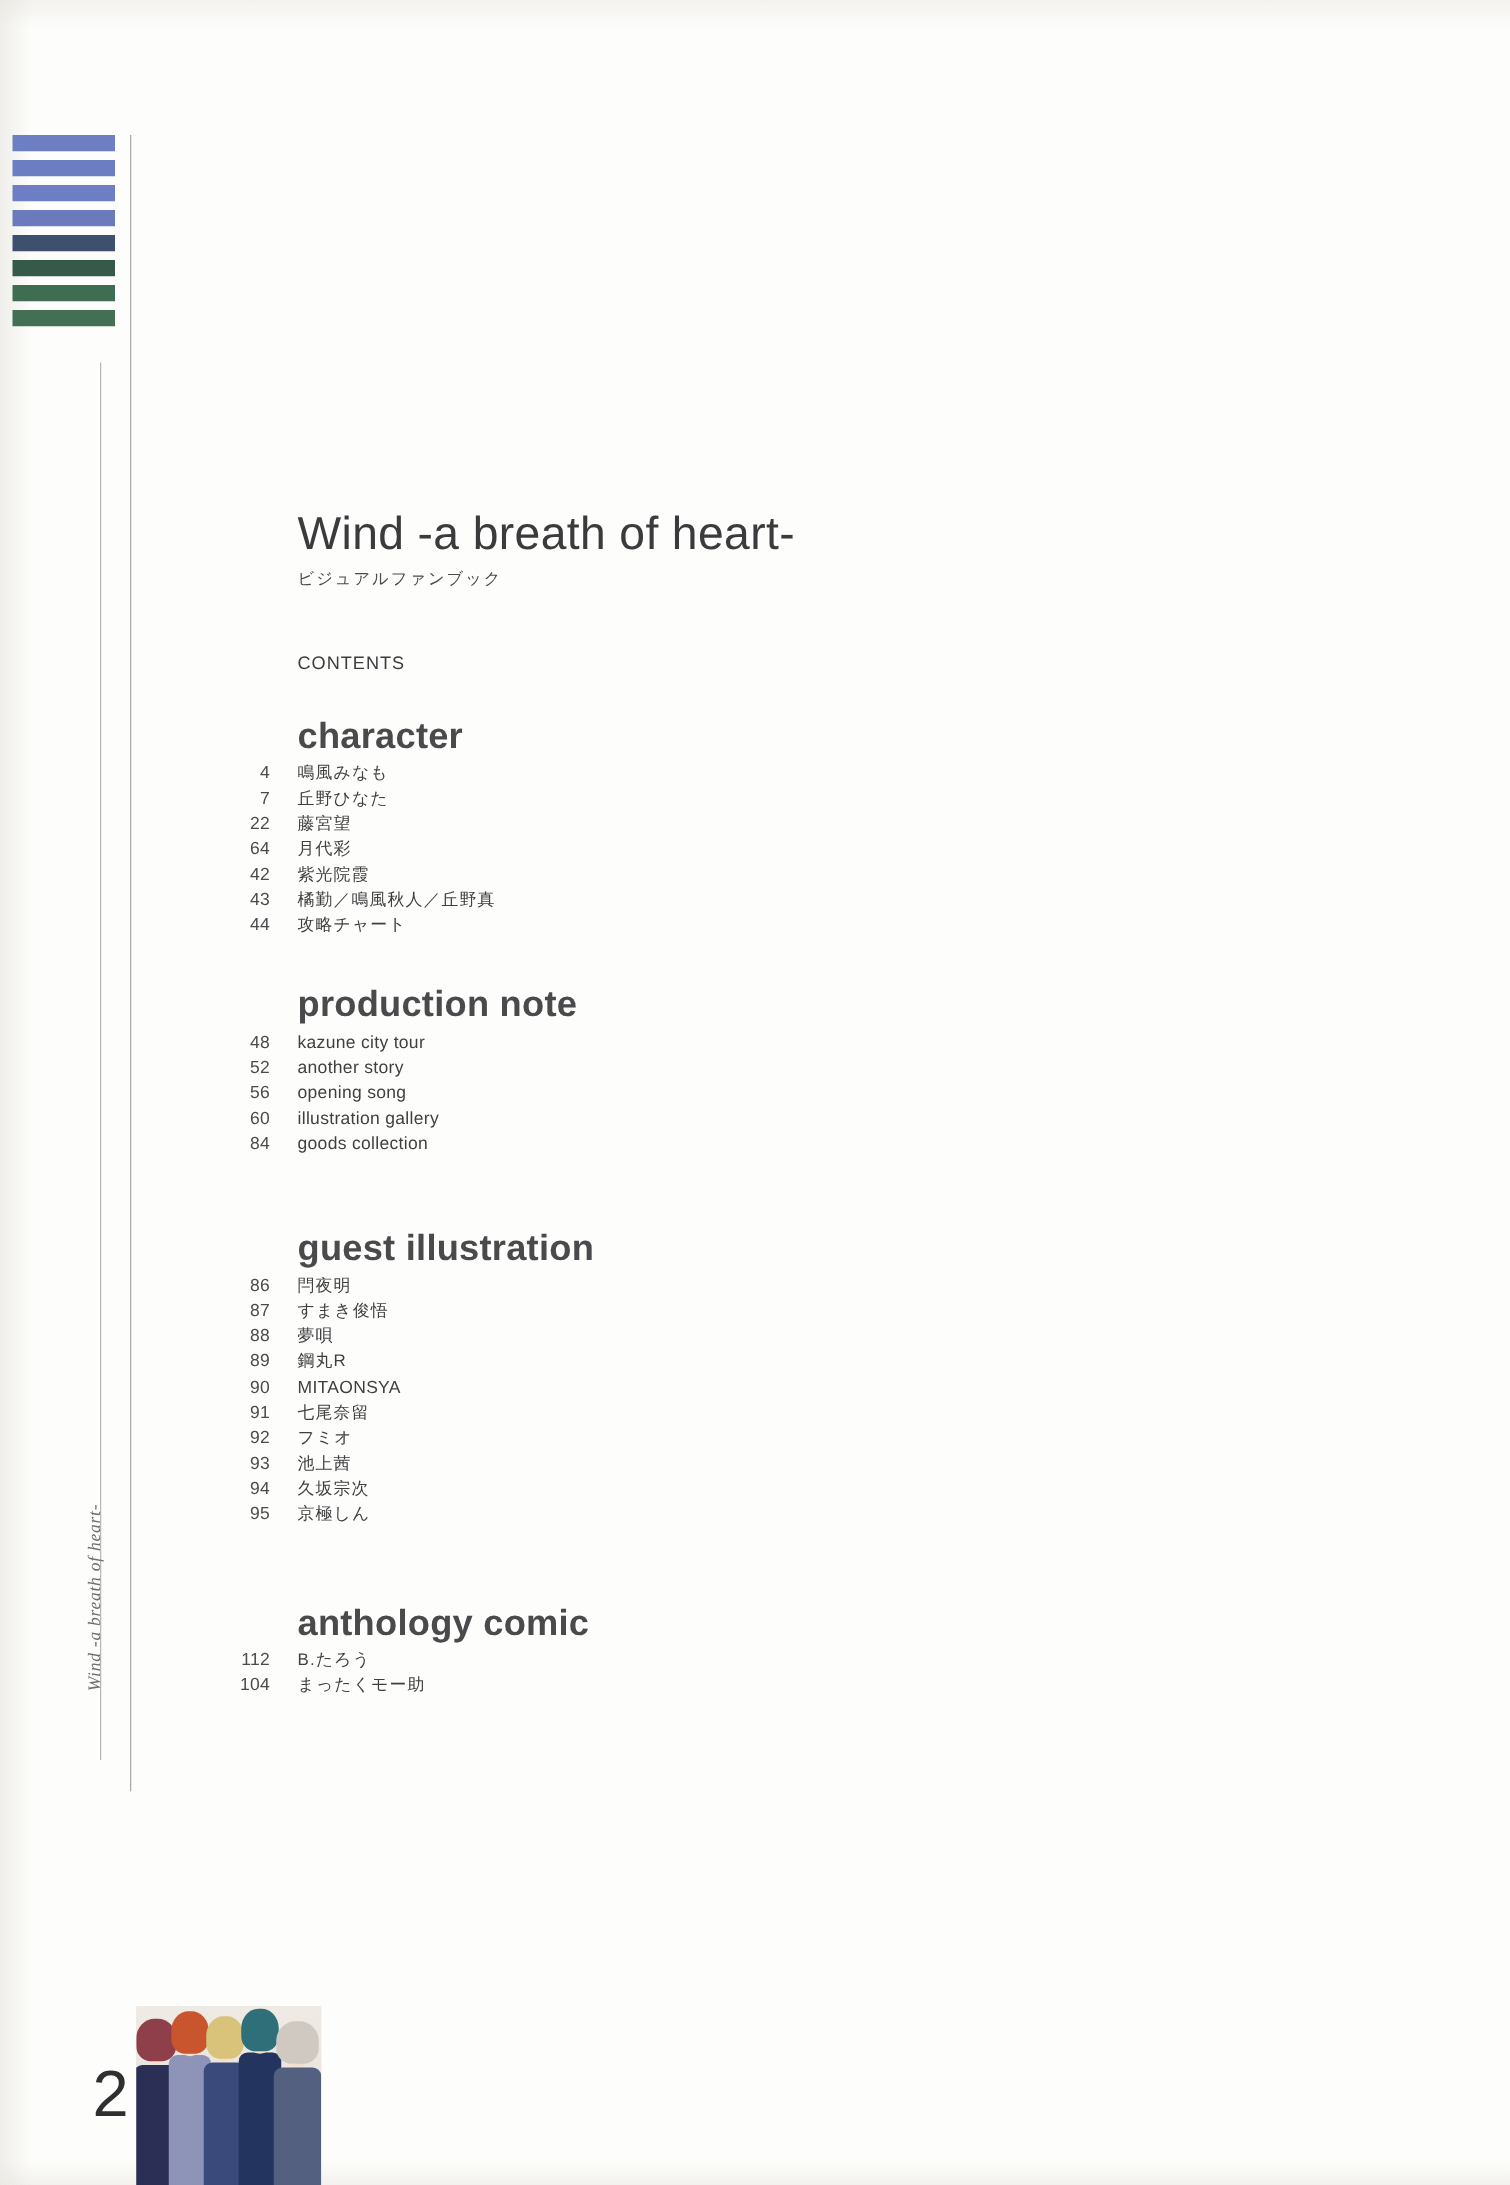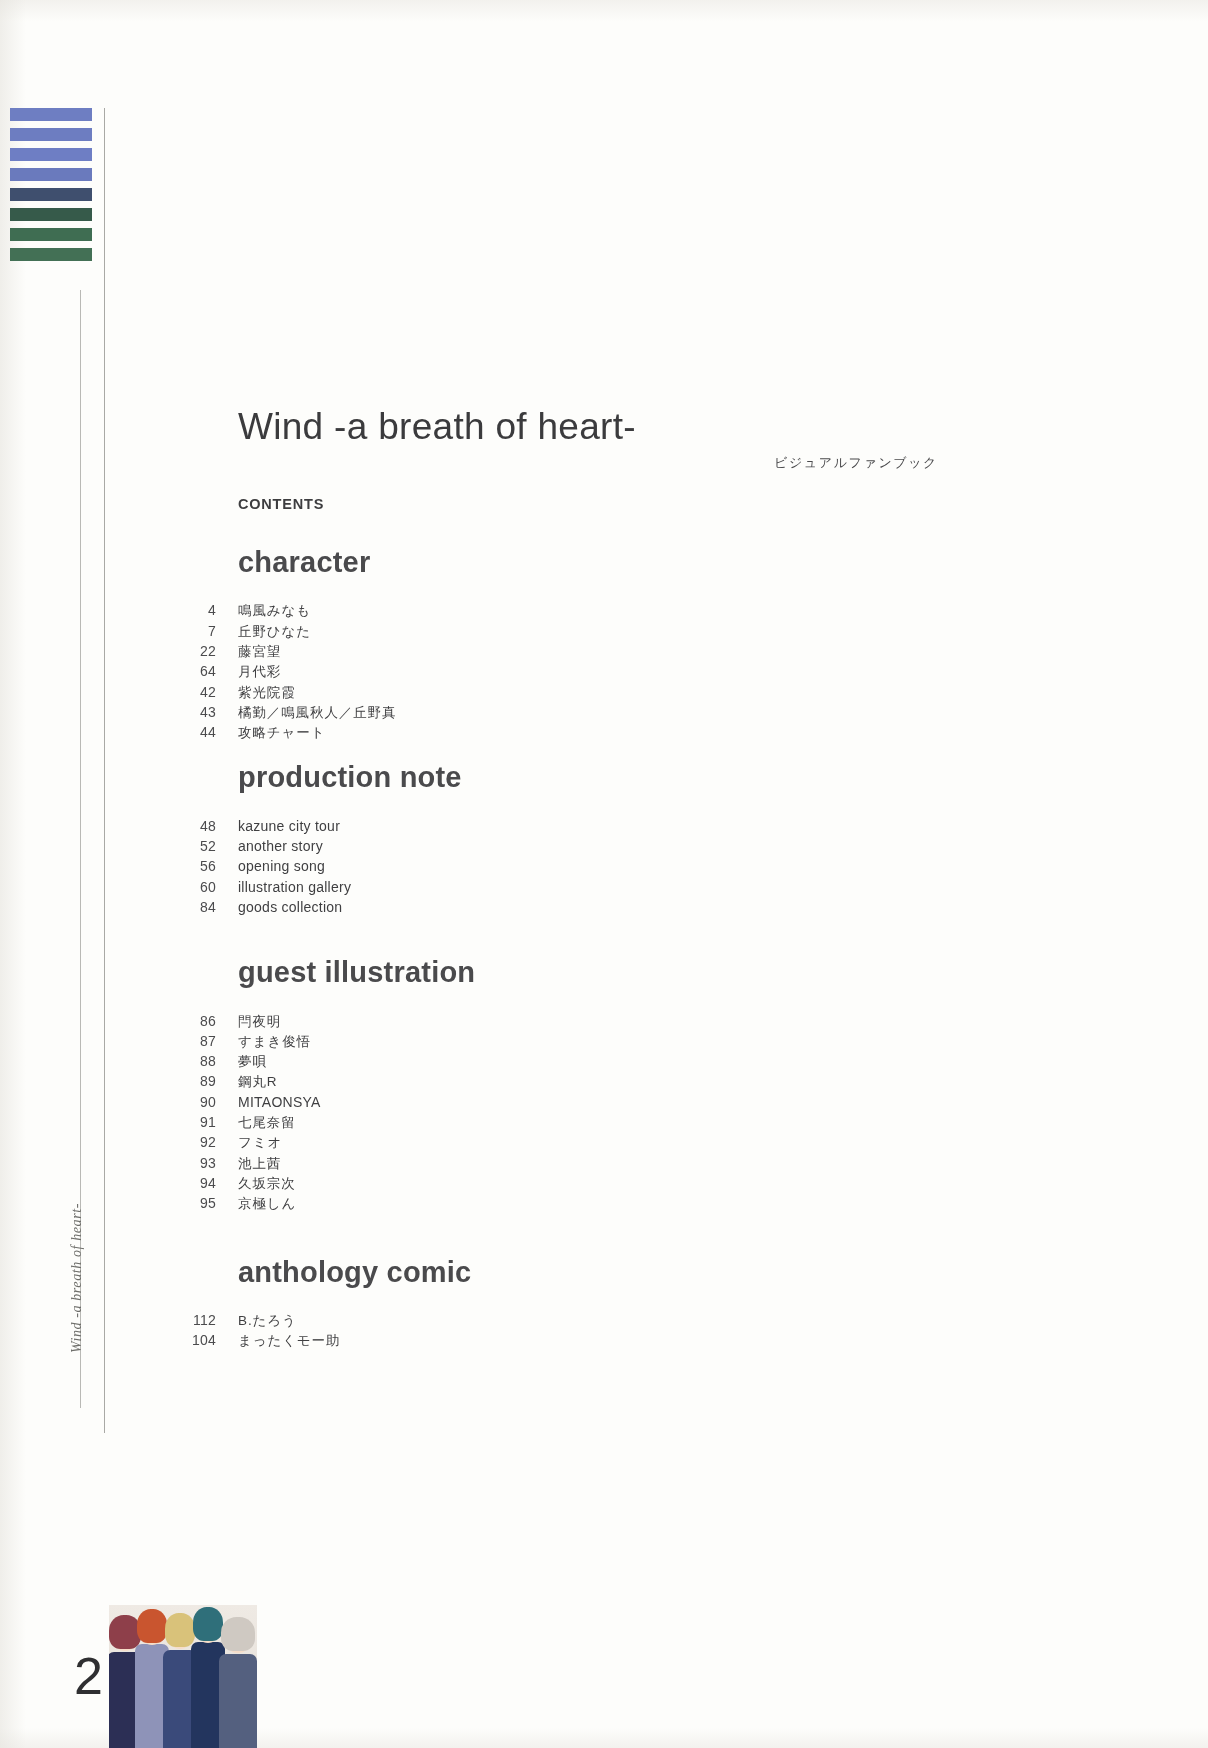--- a/index.html
+++ b/index.html
@@ -91,26 +91,25 @@
     letter-spacing: 0.3px;
     line-height: 1;
     white-space: nowrap;
   }
   .sub-title {
     margin-top: 9px;
     font-size: 13px;
     font-weight: 400;
     color: #4a4a4c;
     letter-spacing: 1.6px;
-    text-align: right;
   }
   .contents-label {
-    margin-top: 24px;
+    margin-top: 51px;
     font-size: 14.5px;
-    font-weight: 700;
+    font-weight: 400;
     color: #3d3d3f;
     letter-spacing: 0.8px;
   }
 
   
   .section {
     margin-top: 34px;
   }
   .section-heading {
     font-size: 29px;
@@ -131,21 +130,20 @@
     text-align: right;
     padding-right: 22px;
     font-size: 14px;
     color: #4b4b4d;
     letter-spacing: 0.2px;
   }
   .entry-title {
     font-size: 14px;
     color: #3f3f41;
     letter-spacing: 0.25px;
-    margin-top: 20px;
   }
   .entry-title.jp {
     font-size: 13.5px;
     letter-spacing: 0.9px;
   }
 
   
   .section.production { margin-top: 37px; }
   .section.guest      { margin-top: 57px; }
   .section.anthology  { margin-top: 60px; }

